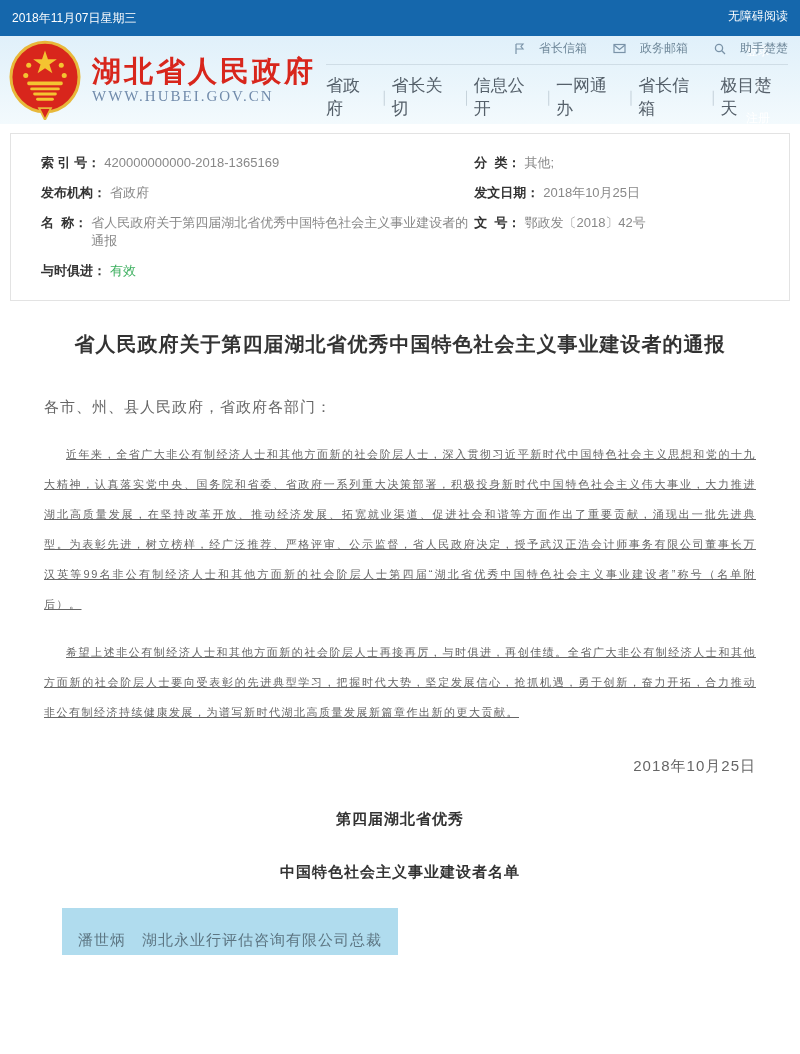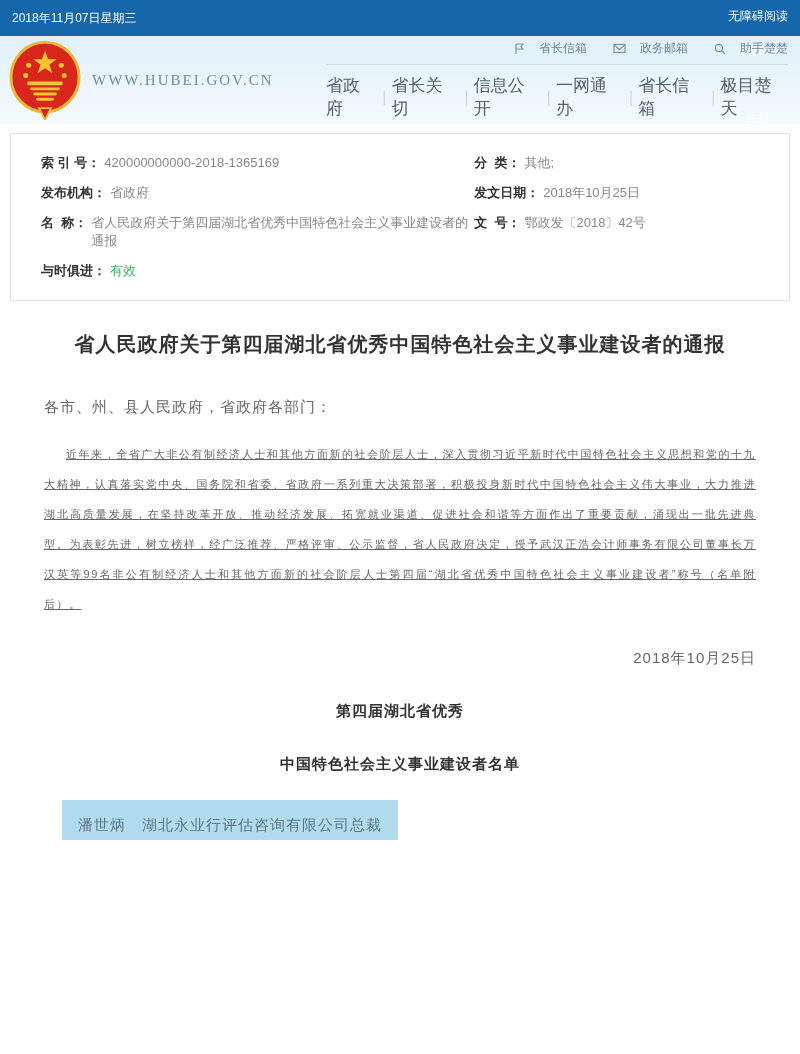--- a/index.html
+++ b/index.html
@@ -52,21 +52,21 @@
   .para.second { margin-top:18px; }
   .doc-date { margin-top:30px; text-align:right; font-size:15px; letter-spacing:1px; color:#666; }
   .sub-title { margin-top:34px; text-align:center; font-size:15px; font-weight:bold; color:#333;
                letter-spacing:1px; }
   .sub-title.second { margin-top:34px; }
 
   
   .awardees { margin-top:26px; padding:0 0 26px 18px; font-size:15px; letter-spacing:1px; }
   .awardee { color:#666; margin-bottom:30px; padding-left:16px; }
   .awardee.selected { display:inline-block; background:#b0dcee; color:#5d7683;
-                      padding:16px 16px 5px 16px; margin-left:0; }
+                      padding:23px 16px 5px 16px; margin-left:0; }
   .awardee-row { margin-bottom:0; }
 </style>
 </head>
 <body>
 
 <div class="page">
 
   <div class="topbar">
     <span class="tdate">2018年11月07日星期三</span>
     <span class="topbar-right">
@@ -89,20 +89,21 @@
         <circle cx="72" cy="34" r="3.4" fill="#f4c431"></circle>
         <circle cx="24" cy="48" r="3.4" fill="#f4c431"></circle>
         <circle cx="76" cy="48" r="3.4" fill="#f4c431"></circle>
         <rect x="26" y="56" width="48" height="5" rx="2" fill="#f4c431"></rect>
         <rect x="30" y="64" width="40" height="4" rx="2" fill="#f4c431"></rect>
         <rect x="34" y="71" width="32" height="4" rx="2" fill="#f4c431"></rect>
         <rect x="38" y="78" width="24" height="4" rx="2" fill="#f4c431"></rect>
         <polygon points="50,108 42,92 58,92" fill="#d8261c" stroke="#e8b83a" stroke-width="2.5"></polygon>
       </svg>
       <div>
+        <div class="site-name">湖北省人民政府</div>
         <div class="site-url">WWW.HUBEI.GOV.CN</div>
       </div>
     </div>
 
     <div class="header-right">
       <div class="quick-links">
         <span class="quick-link">
           <svg width="11" height="12" viewBox="0 0 11 12">
             <path d="M2 1 v10 M2 1 h7 l-2 2.5 2 2.5 h-7" fill="none" stroke="#7a93a8" stroke-width="1.2"></path>
           </svg>
@@ -167,20 +168,21 @@
     <div class="m-cell">
       <span class="m-label">与时俱进：</span>
       <span class="m-value valid">有效</span>
     </div>
   </div>
 
   <div class="article">
     <div class="doc-title">省人民政府关于第四届湖北省优秀中国特色社会主义事业建设者的通报</div>
     <div class="salutation">各市、州、县人民政府，省政府各部门：</div>
     <div class="para">近年来，全省广大非公有制经济人士和其他方面新的社会阶层人士，深入贯彻习近平新时代中国特色社会主义思想和党的十九大精神，认真落实党中央、国务院和省委、省政府一系列重大决策部署，积极投身新时代中国特色社会主义伟大事业，大力推进湖北高质量发展，在坚持改革开放、推动经济发展、拓宽就业渠道、促进社会和谐等方面作出了重要贡献，涌现出一批先进典型。为表彰先进，树立榜样，经广泛推荐、严格评审、公示监督，省人民政府决定，授予武汉正浩会计师事务有限公司董事长万汉英等99名非公有制经济人士和其他方面新的社会阶层人士第四届“湖北省优秀中国特色社会主义事业建设者”称号（名单附后）。</div>
+    <div class="para second">希望上述非公有制经济人士和其他方面新的社会阶层人士再接再厉，与时俱进，再创佳绩。全省广大非公有制经济人士和其他方面新的社会阶层人士要向受表彰的先进典型学习，把握时代大势，坚定发展信心，抢抓机遇，勇于创新，奋力开拓，合力推动非公有制经济持续健康发展，为谱写新时代湖北高质量发展新篇章作出新的更大贡献。</div>
     <div class="doc-date">2018年10月25日</div>
     <div class="sub-title">第四届湖北省优秀</div>
     <div class="sub-title second">中国特色社会主义事业建设者名单</div>
 
     <div class="awardees">
       <div class="awardee-row">
         <span class="awardee selected">潘世炳　湖北永业行评估咨询有限公司总裁</span>
       </div>
 
     </div>

